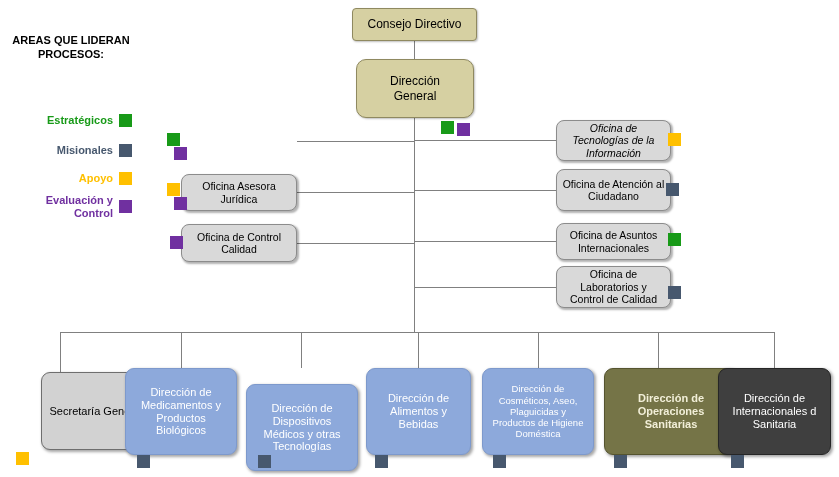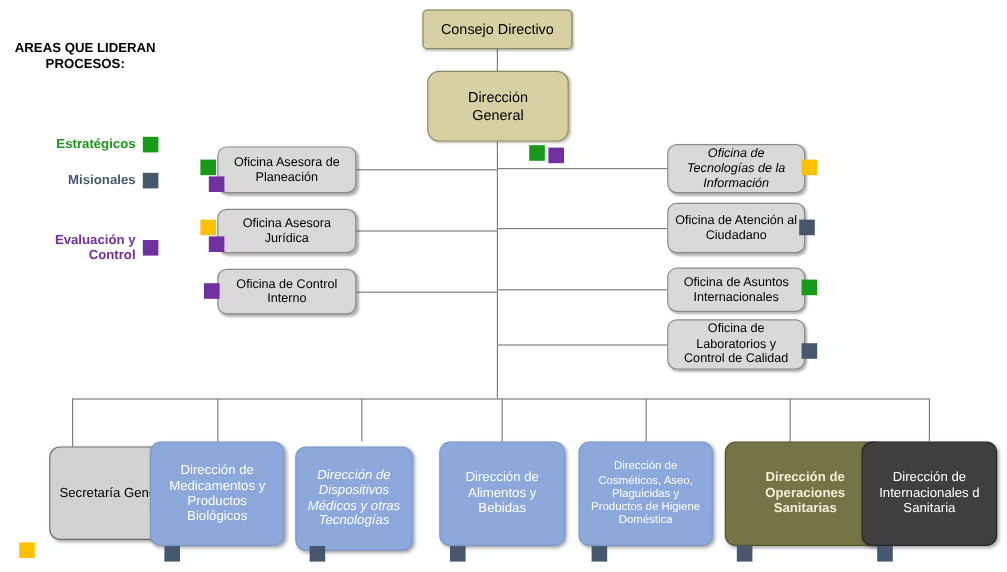--- a/index.html
+++ b/index.html
@@ -65,63 +65,66 @@
   <div class="legend">
     <div class="legend-title">AREAS QUE LIDERAN PROCESOS:</div>
     <div class="legend-item" style="top:32px;">
       <span class="legend-label" style="color: rgb(24, 154, 24);">Estratégicos</span>
       <span class="swatch" style="background-color: rgb(24, 154, 24);"></span>
     </div>
     <div class="legend-item" style="top:62px;">
       <span class="legend-label" style="color: rgb(71, 88, 110);">Misionales</span>
       <span class="swatch" style="background-color: rgb(71, 88, 110);"></span>
     </div>
+    <div class="legend-item" style="top:90px;">
+      <span class="legend-label" style="color: rgb(255, 192, 0);">Apoyo</span>
+      <span class="swatch" style="background-color: rgb(255, 192, 0);"></span>
+    </div>
     <div class="legend-item" style="top:112px;">
       <span class="legend-label narrow" style="color: rgb(112, 48, 160);">Evaluación y Control</span>
       <span class="swatch" style="background-color: rgb(112, 48, 160);"></span>
     </div>
   </div>
 
   <div class="node tan" style="left: 352px; top: 8px; width: 125px; height: 33px; background-color: rgb(214, 208, 162);">Consejo Directivo</div>
 
   <div class="node tan tan-round" style="left: 356px; top: 59px; width: 118px; height: 59px; background-color: rgb(214, 208, 162);">Dirección General</div>
 
   <span class="marker" style="left: 441px; top: 121px; background-color: rgb(24, 154, 24);"></span>
   <span class="marker" style="left: 457px; top: 123px; background-color: rgb(112, 48, 160);"></span>
 
-  <div class="node gray-office" style="left: 181px; top: 122px; width: 116px; height: 39px; background-color: rgb(217, 217, 217);">Oficina Asesora de Planeación</div>
   <span class="marker" style="left: 167px; top: 133px; background-color: rgb(24, 154, 24);"></span>
   <span class="marker" style="left: 174px; top: 147px; background-color: rgb(112, 48, 160);"></span>
 
   <div class="node gray-office" style="left: 181px; top: 174px; width: 116px; height: 37px; background-color: rgb(217, 217, 217);">Oficina Asesora Jurídica</div>
   <span class="marker" style="left: 167px; top: 183px; background-color: rgb(255, 192, 0);"></span>
   <span class="marker" style="left: 174px; top: 197px; background-color: rgb(112, 48, 160);"></span>
 
-  <div class="node gray-office" style="left: 181px; top: 224px; width: 116px; height: 38px; background-color: rgb(217, 217, 217);">Oficina de Control Interno</div>
+  <div class="node gray-office" style="left: 181px; top: 224px; width: 116px; height: 38px; background-color: rgb(217, 217, 217);">Oficina de Control Calidad</div>
   <span class="marker" style="left: 170px; top: 236px; background-color: rgb(112, 48, 160);"></span>
 
   <div class="node gray-office" style="left: 556px; top: 120px; width: 115px; height: 41px; background-color: rgb(217, 217, 217); font-style: italic;">Oficina de Tecnologías de la Información</div>
   <span class="marker" style="left: 668px; top: 133px; background-color: rgb(255, 192, 0);"></span>
 
   <div class="node gray-office" style="left: 556px; top: 169px; width: 115px; height: 42px; background-color: rgb(217, 217, 217);">Oficina de Atención al Ciudadano</div>
   <span class="marker" style="left: 666px; top: 183px; background-color: rgb(71, 88, 110);"></span>
 
   <div class="node gray-office" style="left: 556px; top: 223px; width: 115px; height: 37px; background-color: rgb(217, 217, 217);">Oficina de Asuntos Internacionales</div>
   <span class="marker" style="left: 668px; top: 233px; background-color: rgb(24, 154, 24);"></span>
 
   <div class="node gray-office" style="left: 556px; top: 266px; width: 115px; height: 42px; background-color: rgb(217, 217, 217); text-align: center;">Oficina de Laboratorios y Control de Calidad</div>
   <span class="marker" style="left: 668px; top: 286px; background-color: rgb(71, 88, 110);"></span>
 
   <div class="node bottom-box bottom-gray" style="left: 5px; top: 372px; width: 110px; height: 78px; background-color: rgb(210, 210, 210); color: rgb(0, 0, 0);">Secretaría General</div>
   <span class="marker" style="left: 16px; top: 452px; background-color: rgb(255, 192, 0);"></span>
 
   <div class="node bottom-box bottom-blue" style="left: 125px; top: 368px; width: 112px; height: 87px; background-color: rgb(141, 169, 219); color: rgb(255, 255, 255);">Dirección de Medicamentos y Productos Biológicos</div>
   <span class="marker" style="left: 137px; top: 455px; background-color: rgb(71, 88, 110);"></span>
 
-  <div class="node bottom-box bottom-blue" style="left: 246px; top: 372px; width: 98px; height: 87px; background-color: rgb(141, 169, 219); color: rgb(255, 255, 255); font-style: italic;">Dirección de Dispositivos Médicos y otras Tecnologías</div>
+  <div class="node bottom-box bottom-blue" style="left: 246px; top: 384px; width: 112px; height: 87px; background-color: rgb(141, 169, 219); color: rgb(255, 255, 255);">Dirección de Dispositivos Médicos y otras Tecnologías</div>
   <span class="marker" style="left: 258px; top: 455px; background-color: rgb(71, 88, 110);"></span>
 
   <div class="node bottom-box bottom-blue" style="left: 366px; top: 368px; width: 105px; height: 87px; background-color: rgb(141, 169, 219); color: rgb(255, 255, 255);">Dirección de Alimentos y Bebidas</div>
   <span class="marker" style="left: 375px; top: 455px; background-color: rgb(71, 88, 110);"></span>
 
   <div class="node bottom-box bottom-blue small-text" style="left: 482px; top: 368px; width: 112px; height: 87px; background-color: rgb(141, 169, 219); color: rgb(255, 255, 255);">Dirección de Cosméticos, Aseo, Plaguicidas y Productos de Higiene Doméstica</div>
   <span class="marker" style="left: 493px; top: 455px; background-color: rgb(71, 88, 110);"></span>
 
   <div class="node bottom-box bottom-olive" style="left: 604px; top: 368px; width: 134px; height: 87px; background-color: rgb(117, 116, 71); color: rgb(242, 239, 216); text-align: center;">Dirección de Operaciones Sanitarias</div>
   <span class="marker" style="left: 614px; top: 455px; background-color: rgb(71, 88, 110);"></span>

